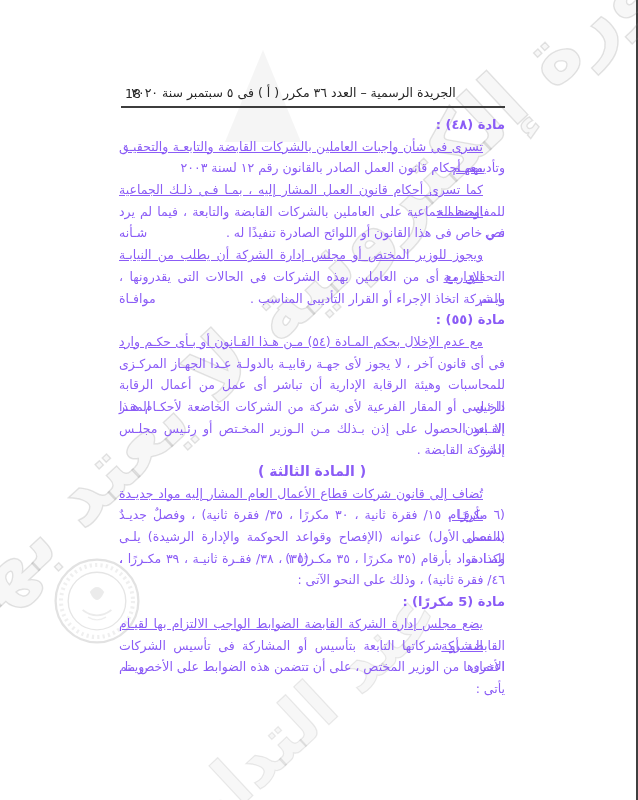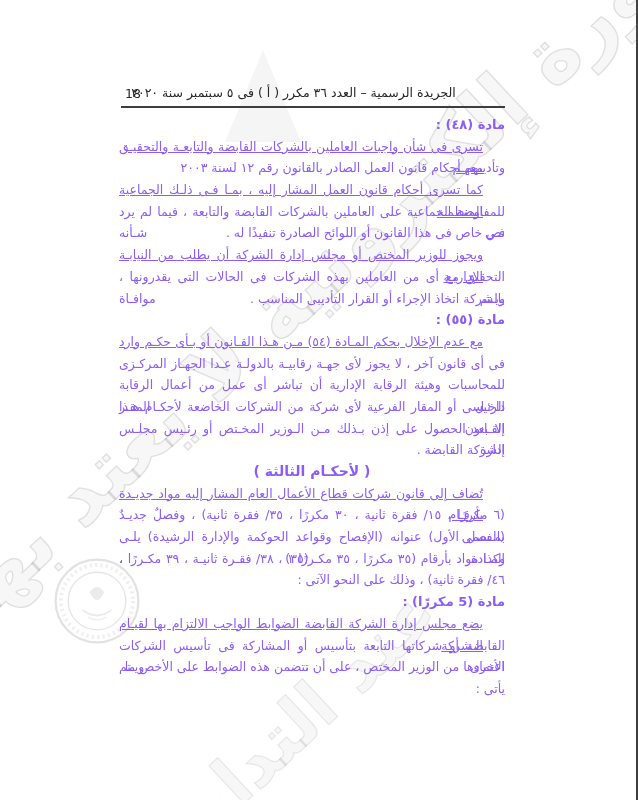--- a/index.html
+++ b/index.html
@@ -134,21 +134,21 @@
       <div class="ln line ind jst">ويجوز للوزير المختص أو مجلس إدارة الشركة أن يطلب من النيابـة الإداريـة</div>
       <div class="ln line jst">التحقيق مع أى من العاملين بهذه الشركات فى الحالات التى يقدرونها ، ويـتم موافـاة</div>
       <div class="ln line">بالشركة اتخاذ الإجراء أو القرار التأديبى المناسب .</div>
       <div class="ln heading">مادة (٥٥) :</div>
       <div class="ln line ind jst">مع عدم الإخلال بحكم المـادة (٥٤) مـن هـذا القـانون أو بـأى حكـم وارد</div>
       <div class="ln line jst">فى أى قانون آخر ، لا يجوز لأى جهـة رقابيـة بالدولـة عـدا الجهـاز المركـزى</div>
       <div class="ln line jst">للمحاسبات وهيئة الرقابة الإدارية أن تباشر أى عمل من أعمال الرقابة داخـل المقـر</div>
       <div class="ln line jst">الرئيسى أو المقار الفرعية لأى شركة من الشركات الخاضعة لأحكـام هـذا القـانون</div>
       <div class="ln line jst">إلا بعد الحصول على إذن بـذلك مـن الـوزير المخـتص أو رئـيس مجلـس إدارة</div>
       <div class="ln line">الشركة القابضة .</div>
-      <div class="ln center">( لأحكـام الثالثة )</div>
+      <div class="ln center">( المادة الثالثة )</div>
       <div class="ln line ind jst">تُضاف إلى قانون شركات قطاع الأعمال العام المشار إليه مواد جديـدة بأرقـام</div>
       <div class="ln line jst">(٦ مكررًا ، ١٥/ فقرة ثانية ، ٣٠ مكررًا ، ٣٥/ فقرة ثانية) ، وفصلٌ جديـدٌ بمـسمى</div>
       <div class="ln line jst">(الفصل الأول) عنوانه (الإفصاح وقواعد الحوكمة والإدارة الرشيدة) يلـى المـادة (٣٥) ،</div>
       <div class="ln line jst">وكذا مواد بأرقام (٣٥ مكررًا ، ٣٥ مكـررًا ١ ، ٣٨/ فقـرة ثانيـة ، ٣٩ مكـررًا ،</div>
       <div class="ln line">٤٦/ فقرة ثانية) ، وذلك على النحو الآتى :</div>
       <div class="ln heading">مادة (5 مكررًا) :</div>
       <div class="ln line ind jst">يضع مجلس إدارة الشركة القابضة الضوابط الواجب الالتزام بها لقيـام الـشركة</div>
       <div class="ln line jst">القابضة أو شركاتها التابعة بتأسيس أو المشاركة فى تأسيس الشركات الأخرى ، ويـتم</div>
       <div class="ln line">اعتمادها من الوزير المختص ، على أن تتضمن هذه الضوابط على الأخص ما يأتى :</div>
     </div>

